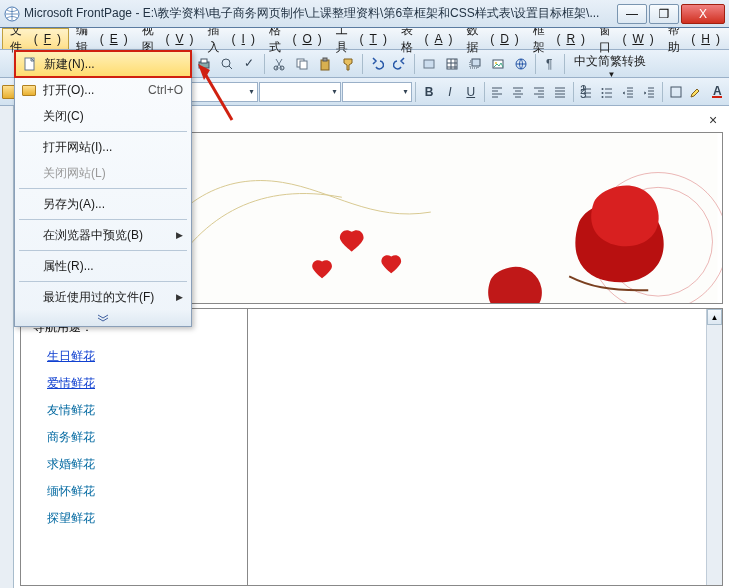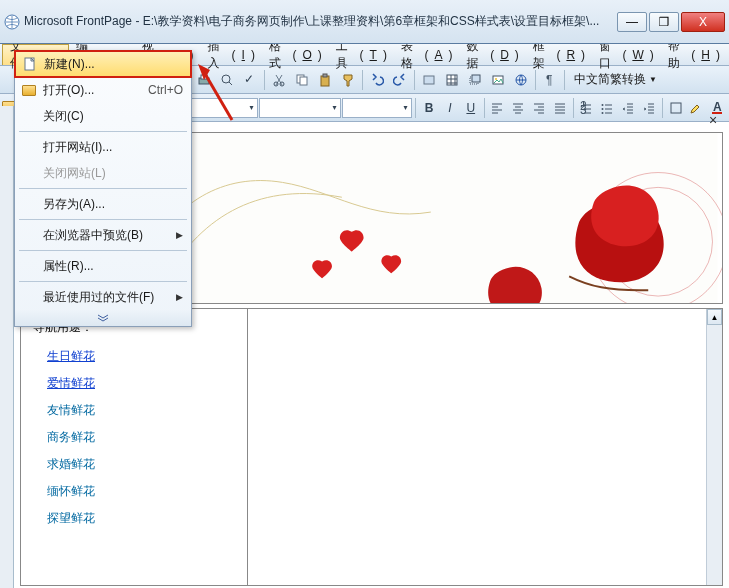--- a/index.html
+++ b/index.html
@@ -1,33 +1,33 @@
 <!DOCTYPE html>
 <html><head>
 <meta charset="utf-8">
 <style>
 * { margin: 0; padding: 0; box-sizing: border-box; font-family: "Microsoft YaHei", SimSun, sans-serif; font-size: 12px; }
 body { background: #fff; width: 729px; height: 588px; overflow: hidden; position: relative; }
 
-.titlebar { height: 44px; background: linear-gradient(#e8f0f8, #d5e3f0); border-bottom: 1px solid #5a7ba0; display: flex; align-items: center; padding: 0 4px; position: relative; }
+.titlebar { height: 28px; background: linear-gradient(#e8f0f8, #d5e3f0); border-bottom: 1px solid #5a7ba0; display: flex; align-items: center; padding: 0 4px; position: relative; }
 .titlebar .app-icon { width: 16px; height: 16px; margin-right: 4px; display: flex; align-items: center; justify-content: center; }
 .titlebar .title-text { flex: 1; color: #223344; font-size: 12px; white-space: nowrap; overflow: hidden; }
 .win-controls { display: flex; gap: 0; }
 .win-btn { width: 30px; height: 20px; display: flex; align-items: center; justify-content: center; border: 1px solid #7a95b0; background: linear-gradient(#f8fbfe,#dde8f2); border-radius: 2px; margin-left: 2px; font-size: 12px; cursor: default; }
 .win-btn.close { background: linear-gradient(#f08080,#d03020); color: #fff; border-color: #a02010; width: 44px; }
 
 .menubar { height: 22px; background: linear-gradient(#f4f8fc,#dbe7f2); border-bottom: 1px solid #9ab0c8; display: flex; align-items: stretch; padding: 0 2px; }
 .menu-item { padding: 0 7px; display: flex; align-items: center; color: #1a1a1a; cursor: default; gap: 6px; }
 .menu-item.active { background: linear-gradient(#fff2c8,#ffe08a); border: 1px solid #c0a040; border-bottom: none; }
 .menu-item u { text-decoration: underline; }
 
 .toolbar { height: 28px; background: linear-gradient(#eaf2fa,#d2e2f0); border-bottom: 1px solid #9ab0c8; display: flex; align-items: center; padding: 0 2px; gap: 1px; }
 .tool-btn { width: 22px; height: 22px; display: flex; align-items: center; justify-content: center; color: #345; border-radius: 2px; }
 .tool-sep { width: 1px; height: 20px; background: #a8bccc; margin: 0 2px; }
-.tool-text { padding: 0 6px; height: 22px; display: flex; align-items: center; color: #1a1a1a; }
+.tool-text { padding: 0 6px; height: 22px; display: flex; align-items: center; color: #1a1a1a; flex-direction: column; }
 
 .toolbar2 { height: 28px; background: linear-gradient(#eaf2fa,#d2e2f0); border-bottom: 1px solid #9ab0c8; display: flex; align-items: center; padding: 0 2px; gap: 1px; }
 .combo { height: 20px; border: 1px solid #9ab0c8; background: #fff; display: flex; align-items: center; padding: 0 4px; color: #888; min-width: 70px; }
 .combo .arrow { margin-left: auto; color: #345; font-size: 8px; }
 
 .dropdown { position: absolute; left: 14px; top: 50px; width: 178px; background: linear-gradient(#fafcfe,#eef4fa); border: 1px solid #8a9fb8; box-shadow: 2px 2px 5px rgba(0,0,0,.25); z-index: 100; }
 .dd-item { height: 26px; display: flex; align-items: center; padding: 0 8px 0 28px; position: relative; color: #1a1a1a; cursor: default; }
 .dd-item.highlighted { background: linear-gradient(#fff0b8,#ffdc70); border: 2px solid #d02010; margin: -1px; height: 28px; }
 .dd-item.disabled { color: #999; }
 .dd-item .icon { position: absolute; left: 6px; width: 16px; height: 16px; display: flex; align-items: center; justify-content: center; }

